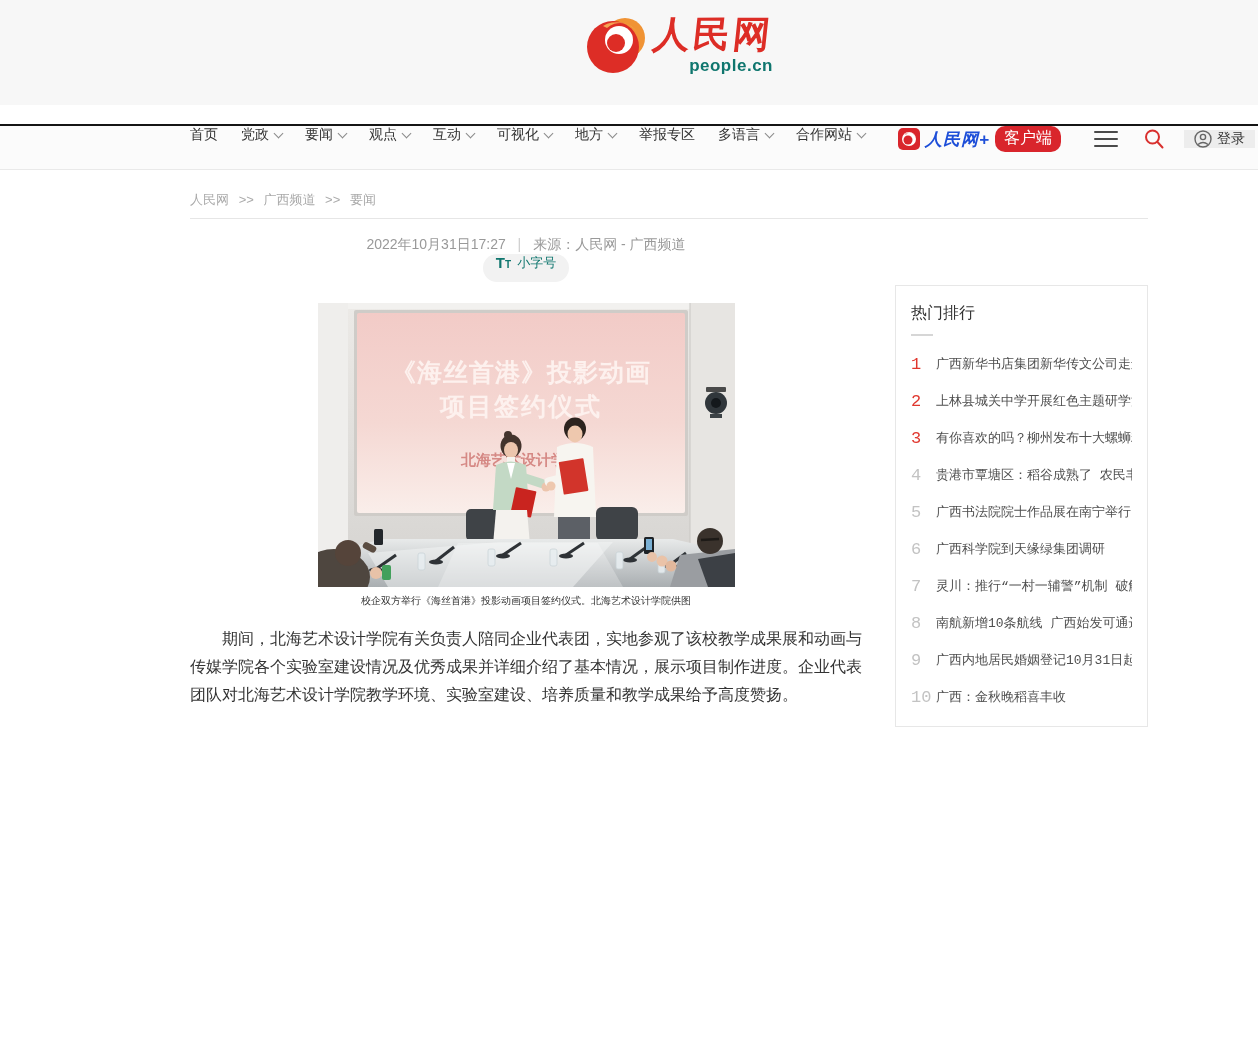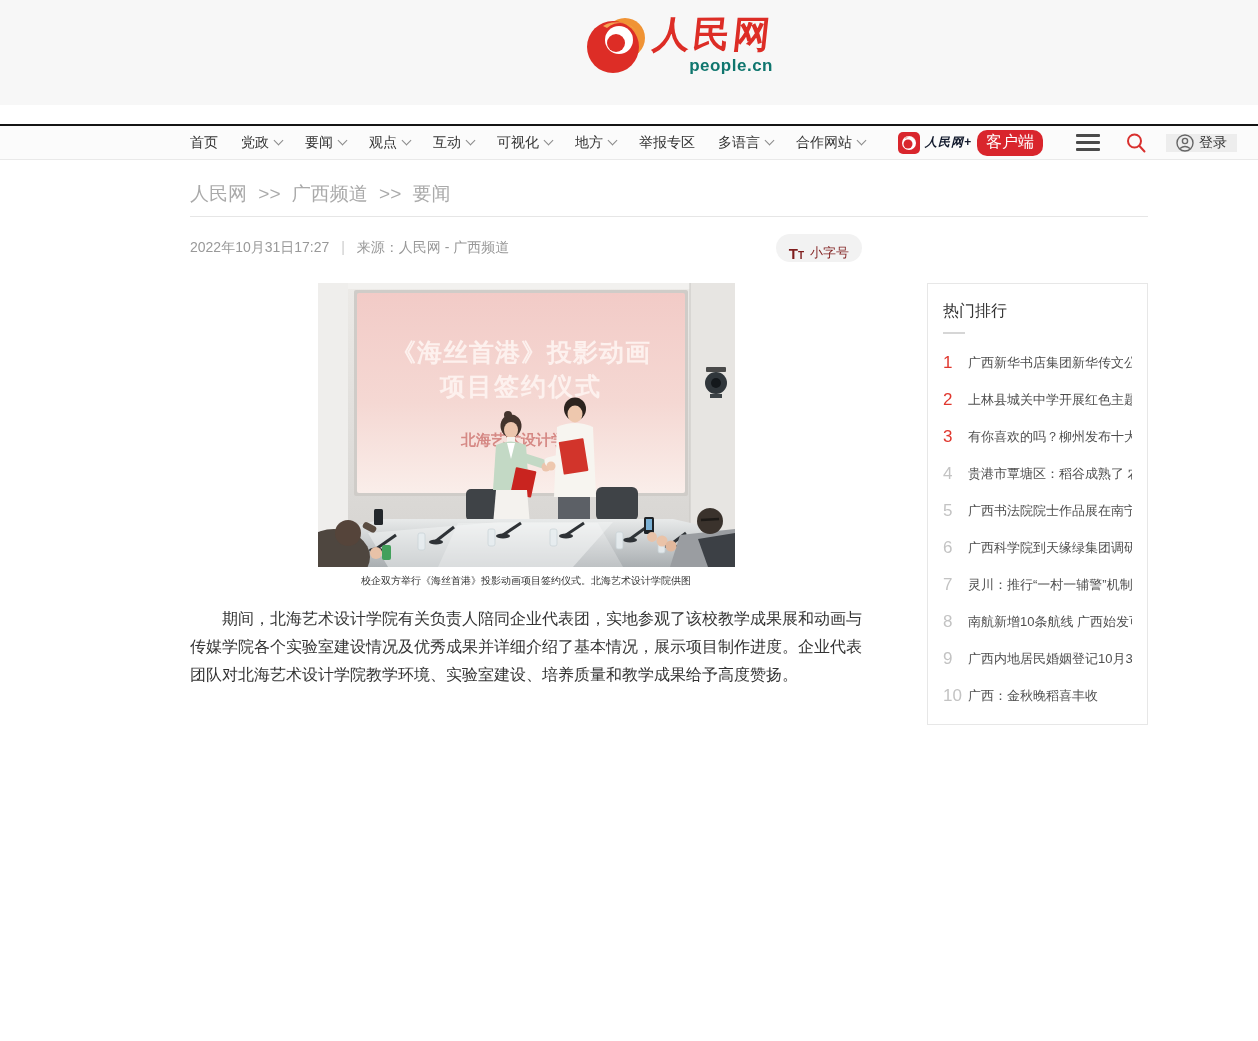--- a/index.html
+++ b/index.html
@@ -11,59 +11,59 @@
   
   .site-header { height:105px; background:#f7f7f7; position:relative; }
   .logo { position:absolute; left:585px; top:12px; display:flex; align-items:center; gap:4px; cursor:pointer; }
   .logo-text { display:flex; flex-direction:column; align-items:flex-end; }
   .logo-cn { font-size:37px; font-weight:bold; color:#dd2d26; letter-spacing:3px; transform:skewX(-6deg); line-height:40px; }
   .logo-en { font-size:17px; font-weight:bold; color:#0f766e; letter-spacing:0.5px; line-height:18px; margin-top:2px; }
   .header-gap { height:19px; background:#fff; }
 
   
   .navbar {
-    height:36px; background:#fbfbfb; border-top:2px solid #141414; border-bottom:1px solid #e9e9e9;
-    display:flex; align-items:center; padding-left:190px; font-size:14px; color:#333;
+    height:46px; background:#fbfbfb; border-top:2px solid #141414; border-bottom:1px solid #e9e9e9;
+    display:flex; align-items:flex-start; padding-left:190px; font-size:14px; color:#333;
   }
   .nav-items { display:flex; align-items:center; }
   .nav-item { display:flex; align-items:center; margin-right:23px; cursor:pointer; white-space:nowrap; }
   .chev { width:7px; height:7px; border-right:1.5px solid #8a8a8a; border-bottom:1.5px solid #8a8a8a;
           transform:rotate(45deg); margin-left:6px; margin-top:-4px; }
   .nav-right { display:flex; align-items:center; }
   .app-badge { display:flex; align-items:center; gap:5px; margin:0 14px 0 10px; cursor:pointer; }
-  .app-name { color:#0f172a; font-weight:bold; font-style:italic; font-size:12px; letter-spacing:1px; }
+  .app-name { color:#1d4ed8; font-weight:bold; font-style:italic; font-size:17px; letter-spacing:1px; }
   .app-tag { background:#d9252c; color:#fff; font-size:16px; padding:2px 9px 3px; border-radius:10px; }
   .hamburger { width:24px; display:flex; flex-direction:column; gap:4.5px; margin:0 19px; cursor:pointer; }
   .hamburger i { display:block; height:2.5px; background:#4a4a4a; border-radius:1px; }
   .search-btn { margin:0 19px 0 6px; cursor:pointer; display:flex; align-items:center; }
   .login { background:#ededed; display:flex; align-items:center; padding:0 10px; gap:5px; color:#333; cursor:pointer; }
 
   
   .content { width:958px; margin-left:190px; position:relative; }
-  .breadcrumb { margin-top:21px; font-size:19px; color:#aaaaaa; }
+  .breadcrumb { margin-top:21px; font-size:13px; color:#aaaaaa; }
   .breadcrumb span { cursor:pointer; }
   .breadcrumb .sep { margin:0 6px; cursor:default; }
   .rule { border-top:1px solid #e6e6e6; margin-top:9px; }
 
   .main { position:relative; }
   .article { width:672px; }
   .article h1 { font-size:27px; line-height:40px; font-weight:bold; color:#2c2c2c; margin-top:33px; width:650px; }
-  .meta { display:flex; justify-content:space-between; align-items:center; margin-top:17px; font-size:14px; color:#999; }
+  .meta { display:flex; justify-content:space-between; align-items:center; margin-top:17px; font-size:14px; color:#999;flex-direction:column; }
   .meta-sep { margin:0 8px; color:#ccc; }
   .fontsize-btn { background:#f2f2f2; border:none; border-radius:15px; height:28px; padding:0 13px;
-    display:flex; align-items:flex-end; gap:6px; font-size:13px; color:#7f1d1d; cursor:pointer;
+    display:flex; align-items:flex-start; gap:6px; font-size:13px; color:#0f766e; cursor:pointer;
     font-family:"Liberation Sans","DejaVu Sans",sans-serif; }
   .t-big { font-size:15px; font-weight:bold; } .t-small { font-size:10px; font-weight:bold; }
   .article p { font-size:16px; color:#333; line-height:28px; text-indent:2em; margin-top:17px; text-align:justify; }
   figure { margin-top:21px; text-align:center; }
   .photo { width:417px; height:284px; display:inline-block; }
   figcaption { font-size:10px; color:#333; margin-top:3px; }
 
   
-  .sidebar { position:absolute; top:49px; right:0; width:221px; }
+  .sidebar { position:absolute; top:49px; right:0; width:253px;font-family:Liberation Mono, monospace; }
   .hot-box { border:1px solid #e7e7e7; padding:17px 15px 20px; background:#fff; }
   .hot-title { font-size:16px; color:#333; }
   .hot-underline { width:22px; height:2px; background:#d6d6d6; margin-top:10px; }
   .hot-item { display:flex; align-items:flex-start; margin-top:21px; cursor:pointer; }
   .rank { width:25px; flex:none; font-size:17px; line-height:15px; color:#c3c3c3; }
   .rank.red { color:#e0372e; }
   .hot-text { font-size:13px; color:#4f4f4f; line-height:16px; white-space:nowrap; overflow:hidden; }
 </style>
 </head>
 <body>

